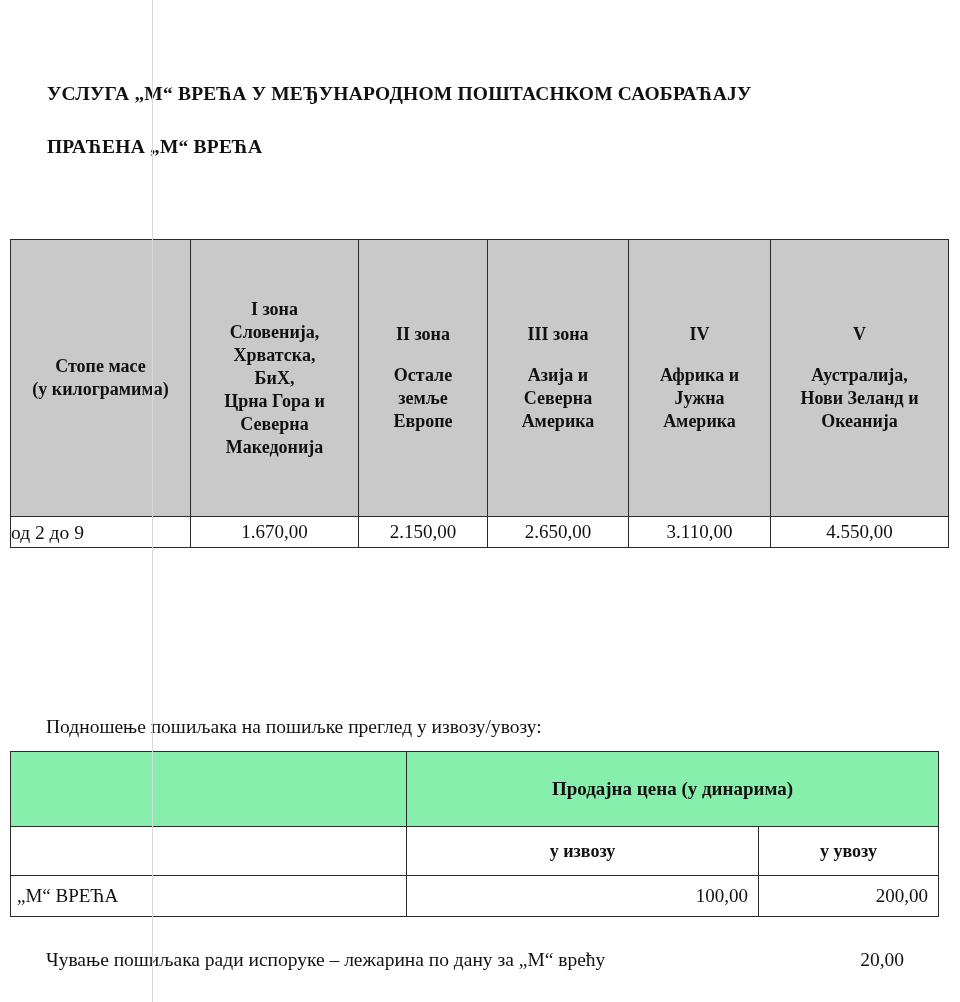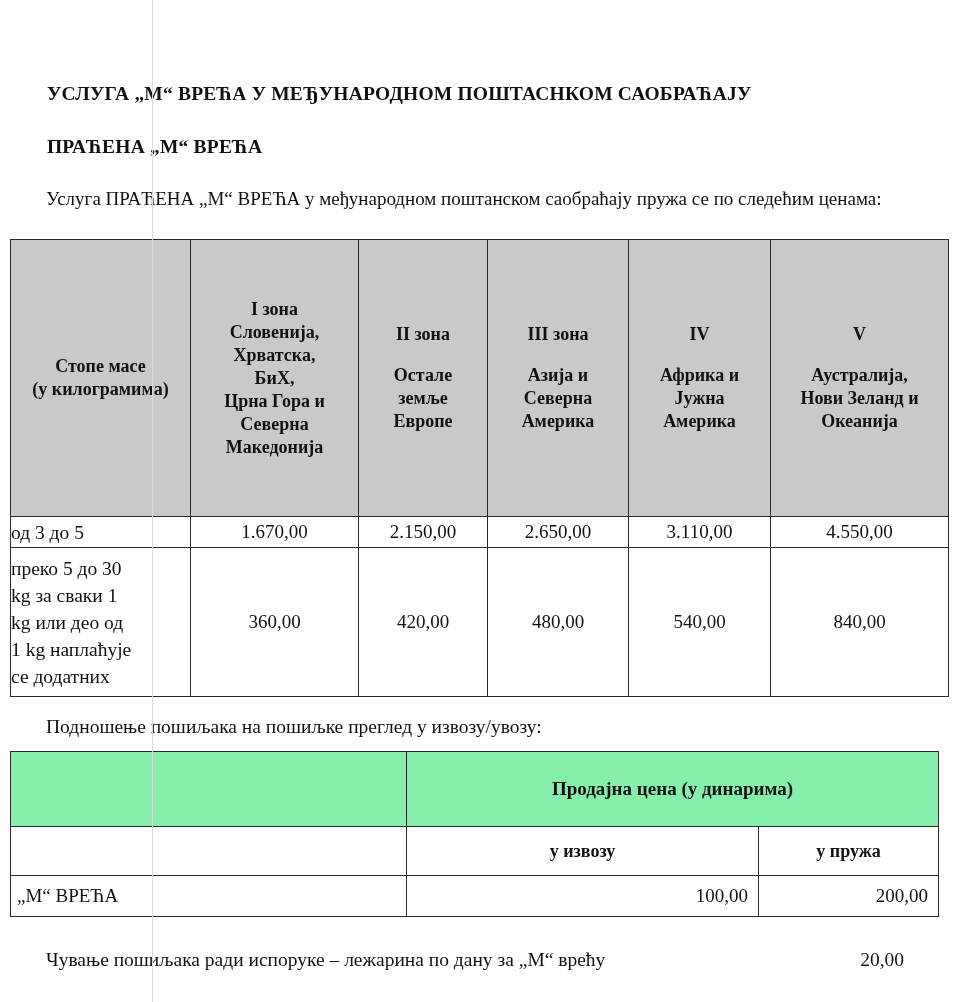--- a/index.html
+++ b/index.html
@@ -181,21 +181,20 @@
   .footer-row .f-label { text-align: left; }
   .footer-row .f-value { text-align: right; }
 </style>
 </head>
 <body>
 
 <div class="page">
 
   <div class="title-1">УСЛУГА „М“ ВРЕЋА У МЕЂУНАРОДНОМ ПОШТАСНКОМ САОБРАЋАЈУ</div>
   <div class="title-2">ПРАЋЕНА „М“ ВРЕЋА</div>
-  <div class="intro">Услуга ПРАЋЕНА „М“ ВРЕЋА у међународном поштанском саобраћају пружа се по следећим ценама:</div>
 
   <table class="table1">
     <colgroup>
       <col style="width:180px">
       <col style="width:168px">
       <col style="width:129px">
       <col style="width:141px">
       <col style="width:142px">
       <col style="width:178px">
     </colgroup>
@@ -239,59 +238,47 @@
           <span class="th-zone-head">V</span>
           <span class="th-gap"></span>
           <span class="th-zone-sub">Аустралија,
 Нови Зеланд и
 Океанија</span>
         </th>
       </tr>
     </thead>
     <tbody>
       <tr class="row-a">
-        <td class="t1-rowlabel">од 3 до 5</td>
+        <td class="t1-rowlabel">од 2 до 9</td>
         <td class="t1-val">1.670,00</td>
         <td class="t1-val">2.150,00</td>
         <td class="t1-val">2.650,00</td>
         <td class="t1-val">3.110,00</td>
         <td class="t1-val">4.550,00</td>
-      </tr>
-      <tr class="row-b">
-        <td class="t1-rowlabel">преко 5 до 30
-kg за сваки 1
-kg или део од
-1 kg наплаћује
-се додатних</td>
-        <td class="t1-val">360,00</td>
-        <td class="t1-val">420,00</td>
-        <td class="t1-val">480,00</td>
-        <td class="t1-val">540,00</td>
-        <td class="t1-val">840,00</td>
       </tr>
     </tbody>
   </table>
 
   <div class="sub-head">Подношење пошиљака на пошиљке преглед у извозу/увозу:</div>
 
   <table class="table2">
     <colgroup>
       <col style="width:396px">
       <col style="width:352px">
       <col style="width:180px">
     </colgroup>
     <tbody>
       <tr class="t2-head">
         <td></td>
         <td class="price-title" colspan="2">Продајна цена (у динарима)</td>
       </tr>
       <tr class="t2-sub">
         <td></td>
         <td>у извозу</td>
-        <td>у пружа</td>
+        <td>у увозу</td>
       </tr>
       <tr class="t2-data">
         <td class="lbl">„М“ ВРЕЋА</td>
         <td class="num">100,00</td>
         <td class="num">200,00</td>
       </tr>
     </tbody>
   </table>
 
   <div class="footer">

